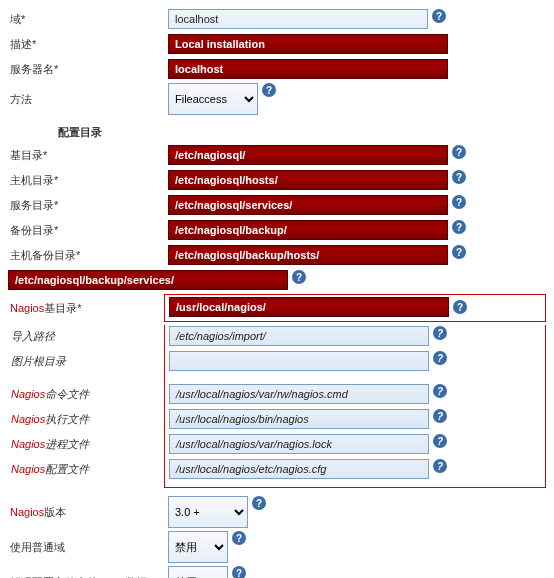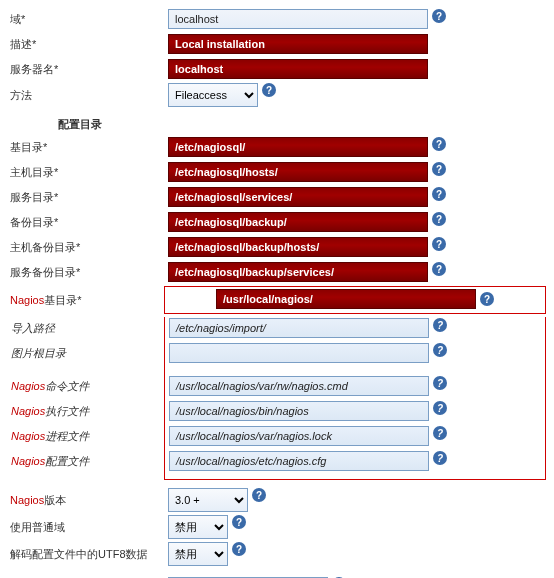--- a/index.html
+++ b/index.html
@@ -35,21 +35,21 @@
   .text-input {
     width: 260px;
     height: 20px;
     border: 1px solid #7a9ec5;
     background: linear-gradient(#f0f4fa, #e6eef8);
     font-size: 11px;
     padding: 2px 6px;
     color: #222;
   }
   .red-display {
-    width: 260px;
+    width: 280px;
     height: 20px;
     background: linear-gradient(#8c0000, #a00000 40%, #7a0000);
     border: 1px solid #5a0000;
     color: #fff;
     font-weight: bold;
     font-size: 11px;
     padding: 2px 6px;
     display: flex;
     align-items: center;
   }
@@ -58,21 +58,21 @@
     height: 20px;
     background: linear-gradient(#e8f0fa, #dce8f5);
     border: 1px solid #7a9ec5;
     color: #222;
     font-size: 11px;
     padding: 2px 6px;
     display: flex;
     align-items: center;
   }
   .select {
-    height: 24px;
+    height: 32px;
     border: 1px solid #7a9ec5;
     background: linear-gradient(#f8fafd,#e6eef8);
     font-size: 11px;
     padding: 1px 2px;
   }
   .help-icon {
     width: 14px;
     height: 14px;
     border-radius: 50%;
     background: #3a6aa8;
@@ -161,32 +161,31 @@
   </div>
 </div>
 <div class="row">
   <div class="label">主机备份目录*</div>
   <div class="field-area">
     <div class="red-display">/etc/nagiosql/backup/hosts/</div>
     <span class="help-icon">?</span>
   </div>
 </div>
 <div class="row">
-  <div class="label">服务备份目录*</div>
   <div class="field-area">
     <div class="red-display">/etc/nagiosql/backup/services/</div>
     <span class="help-icon">?</span>
   </div>
 </div>
 
 <div class="row">
   <div class="label">
     <span class="nagios-prefix">Nagios</span><span>基目录*</span>
   </div>
-  <div class="field-area red-box" style="flex-direction:column;align-items:center;gap:3px;">
+  <div class="field-area red-box" style="flex-direction:column;align-items:flex-start;gap:3px;">
     <div style="display:flex;align-items:center;gap:4px;">
       <div class="red-display">/usr/local/nagios/</div>
       <span class="help-icon">?</span>
     </div>
   </div>
 </div>
 
 <div class="red-box" style="margin-left:156px;border-top:none;padding-top:0;font-style:italic;">
   <div class="row" style="margin-left:-160px;">
     <div class="label">导入路径</div>

